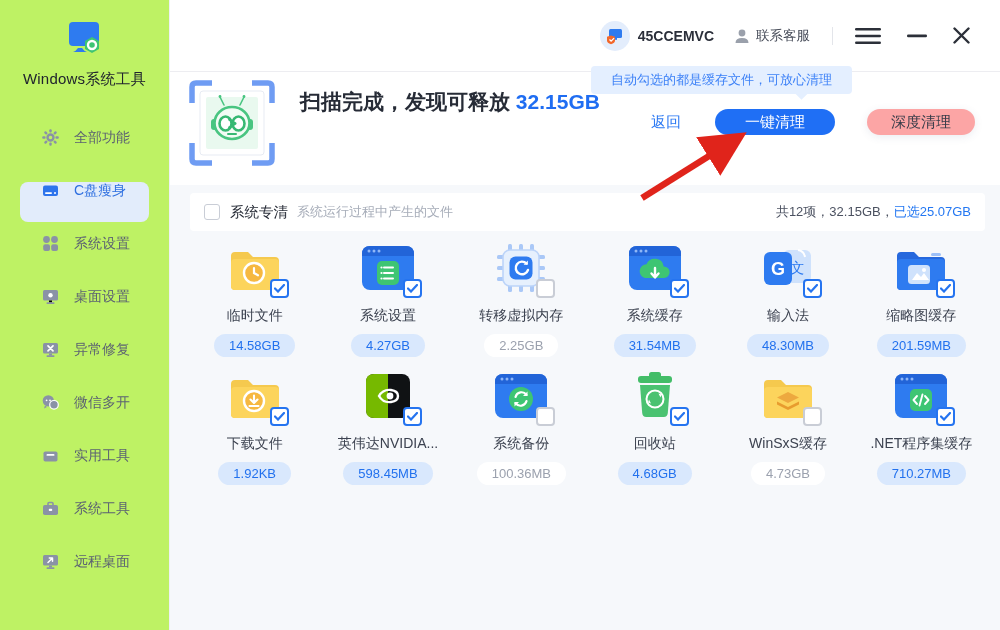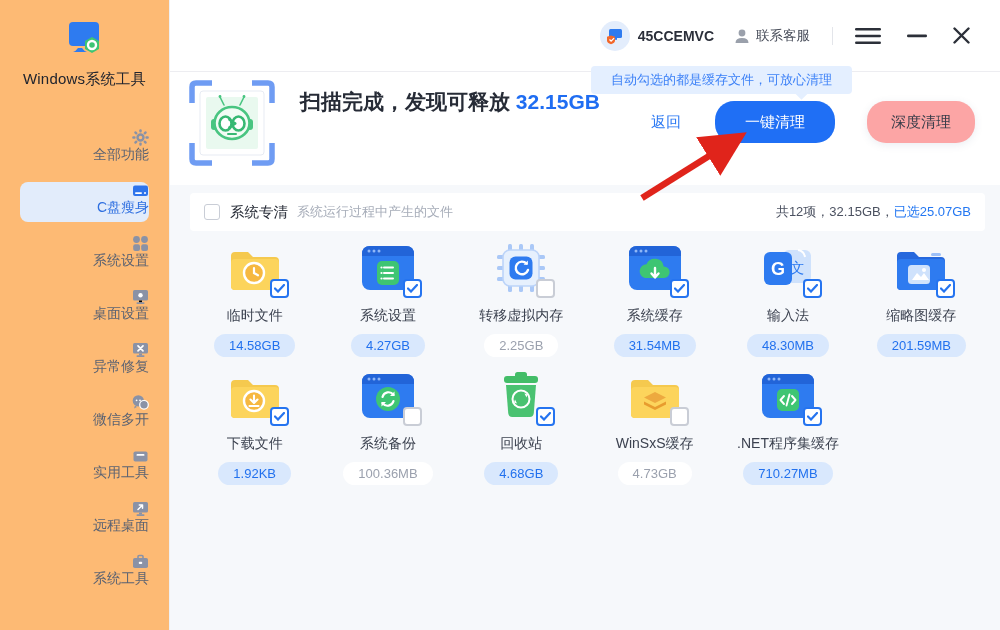--- a/index.html
+++ b/index.html
@@ -1,26 +1,26 @@
 <!DOCTYPE html>
 <html><head>
 <meta charset="utf-8">
 <style>
   * { margin:0; padding:0; box-sizing:border-box; }
   html,body { width:1000px; height:630px; overflow:hidden; }
   body { font-family:"Liberation Sans", sans-serif; background:#fff; position:relative; }
 
   
-  .sidebar { position:absolute; left:0; top:0; width:170px; height:630px; background:#fdba74;
+  .sidebar { position:absolute; left:0; top:0; width:170px; height:630px; background:#bef264;
              border-right:1px solid #eef0f4; z-index:3; }
   .logo-wrap { padding-top:17px; text-align:center; }
   .logo-text { margin-top:7px; font-size:15px; color:#20242e; letter-spacing:.2px; }
   .menu { margin-top:40px; }
-  .menu-item { display:flex; align-items:flex-end; height:40px; margin:0 20px 13px 20px;
-               padding-left:22px; border-radius:8px; color:#5c6372; cursor:default;flex-direction:column; }
+  .menu-item { display:flex; align-items:flex-start; height:40px; margin:0 20px 13px 20px;
+               padding-left:22px; border-radius:8px; color:#5c6372; cursor:default; }
   .menu-item .mi-icon { width:17px; height:17px; color:#8a92a6; flex:0 0 17px; }
   .menu-item .mi-label { margin-left:15px; font-size:14px; }
   .menu-item.active { background:#e2ecfb; color:#2e6fe0; }
   .menu-item.active .mi-icon { color:#2e74ec; }
 
   
   .main { position:absolute; left:170px; top:0; right:0; height:630px; background:#fff; }
   .topbar { position:absolute; top:0; left:0; right:0; height:72px; background:#fff;
             border-bottom:1px solid #ededf1; display:flex; align-items:center;
             justify-content:flex-end; padding-right:30px; }
@@ -43,21 +43,21 @@
   .scan-sub .hl { color:#1f6df2; font-weight:bold; }
   .rescan { color:#2a78f3; text-decoration:underline; margin-left:6px; cursor:pointer; }
 
   .tooltip { position:absolute; right:148px; top:66px; background:#e4efff; color:#3e82f7;
              font-size:13px; padding:5px 20px; border-radius:4px; white-space:nowrap; }
   .tooltip::after { content:""; position:absolute; left:79%; bottom:-4px; width:9px; height:9px;
                     background:#e4efff; transform:rotate(45deg); }
   .actions { position:absolute; right:25px; top:103px; height:38px; display:flex;
              align-items:center;gap:16px; }
   .back-link { color:#2a78f3; font-size:15px; margin-right:18px; cursor:pointer; }
-  .btn { height:42px; border:none; border-radius:19px; font-size:15px; cursor:pointer;
+  .btn { height:26px; border:none; border-radius:19px; font-size:15px; cursor:pointer;
          font-family:"Liberation Sans", sans-serif; }
   .btn-primary { width:120px; background:#1f6ff5; color:#fff; margin-right:16px; }
   .btn-ghost { width:108px; background:#fca5a5; color:#383d49; box-shadow:0 2px 8px rgba(60,80,120,.10); }
 
   
   .section-bar { position:absolute; left:20px; top:193px; width:795px; height:38px; background:#fff;
                  border-radius:4px; display:flex; align-items:center; padding:0 14px; }
   .cb { width:16px; height:16px; border:1.5px solid #c9cdd6; border-radius:3px; background:#fff; }
   .section-title { margin-left:10px; font-size:14.5px; font-weight:normal; color:#262b36; }
   .section-sub { margin-left:9px; font-size:13px; color:#a7adb9;text-align:center; }
@@ -161,34 +161,34 @@
     </div>
     <div class="menu-item">
       <svg class="mi-icon" viewBox="0 0 17 17">
         <rect x="1.5" y="4.5" width="14" height="10" rx="1.8" fill="currentColor"></rect>
         <rect x="4.5" y="7" width="8" height="1.8" rx="0.9" fill="#fff"></rect>
       </svg>
       <span class="mi-label">实用工具</span>
     </div>
     <div class="menu-item">
       <svg class="mi-icon" viewBox="0 0 17 17">
+        <path d="M6 5 V3.6 q0-1.1 1.1-1.1 h2.8 q1.1 0 1.1 1.1 V5" fill="none" stroke="currentColor" stroke-width="1.6"></path>
+        <rect x="1" y="5" width="15" height="10" rx="1.8" fill="currentColor"></rect>
+        <rect x="6.8" y="8.7" width="3.4" height="2.4" rx="0.8" fill="#fff"></rect>
+      </svg>
+      <span class="mi-label">系统工具</span>
+    </div>
+    <div class="menu-item">
+      <svg class="mi-icon" viewBox="0 0 17 17">
         <rect x="1" y="2" width="15" height="10.5" rx="1.6" fill="currentColor"></rect>
         <path d="M6 9.5 L10.5 5 M10.5 5 h-3.2 M10.5 5 v3.2" stroke="#fff" stroke-width="1.5" stroke-linecap="round" fill="none"></path>
         <rect x="7" y="12.5" width="3" height="2" fill="currentColor"></rect>
         <rect x="4.5" y="14.3" width="8" height="1.7" rx="0.8" fill="currentColor"></rect>
       </svg>
       <span class="mi-label">远程桌面</span>
-    </div>
-    <div class="menu-item">
-      <svg class="mi-icon" viewBox="0 0 17 17">
-        <path d="M6 5 V3.6 q0-1.1 1.1-1.1 h2.8 q1.1 0 1.1 1.1 V5" fill="none" stroke="currentColor" stroke-width="1.6"></path>
-        <rect x="1" y="5" width="15" height="10" rx="1.8" fill="currentColor"></rect>
-        <rect x="6.8" y="8.7" width="3.4" height="2.4" rx="0.8" fill="#fff"></rect>
-      </svg>
-      <span class="mi-label">系统工具</span>
     </div>
   </div>
 </div>
 
 <div class="main">
 
   <div class="topbar">
     <div class="id-group">
       <div class="user-badge">
         <svg width="20" height="20" viewBox="0 0 20 20">
@@ -412,20 +412,37 @@
         <div class="tick on">
           <svg width="11" height="9" viewBox="0 0 11 9">
               <path d="M1 4.5 L4 7.5 L10 1" stroke="#2574f0" stroke-width="2.2" fill="none" stroke-linecap="round"></path>
             </svg>
         </div>
       </div>
       <div class="item-label">下载文件</div>
       <div class="badge on">1.92KB</div>
     </div>
 
+    <div class="cell">
+      <div class="icon-wrap">
+        <svg width="56" height="52" viewBox="0 0 56 52">
+          <rect x="6" y="4" width="44" height="44" rx="8" fill="#101214"></rect>
+          <path d="M14 4 h14 v44 h-14 q-8 0 -8-8 V12 q0-8 8-8 z" fill="#76b900"></path>
+          <path d="M19 26 q4-7 12-6 q7 1 7 6 q0 5-7 6 q-8 1-12-6 z" fill="none" stroke="#fff" stroke-width="2.4"></path>
+          <circle cx="30" cy="26" r="3.4" fill="#fff"></circle>
+        </svg>
+        <div class="tick on">
+          <svg width="11" height="9" viewBox="0 0 11 9">
+              <path d="M1 4.5 L4 7.5 L10 1" stroke="#2574f0" stroke-width="2.2" fill="none" stroke-linecap="round"></path>
+            </svg>
+        </div>
+      </div>
+      <div class="item-label">英伟达NVIDIA...</div>
+      <div class="badge on">598.45MB</div>
+    </div>
 
     <div class="cell">
       <div class="icon-wrap">
         <svg width="56" height="52" viewBox="0 0 56 52">
           <rect x="2" y="4" width="52" height="44" rx="8" fill="#2e7bf0"></rect>
           <path d="M2 12 q0-8 8-8 h36 q8 0 8 8 v2 H2 z" fill="#2264d8"></path>
           <circle cx="9" cy="9" r="1.5" fill="#8fb7f7"></circle>
             <circle cx="14" cy="9" r="1.5" fill="#8fb7f7"></circle>
             <circle cx="19" cy="9" r="1.5" fill="#8fb7f7"></circle>
           <circle cx="28" cy="29" r="12" fill="#3ec573"></circle>

